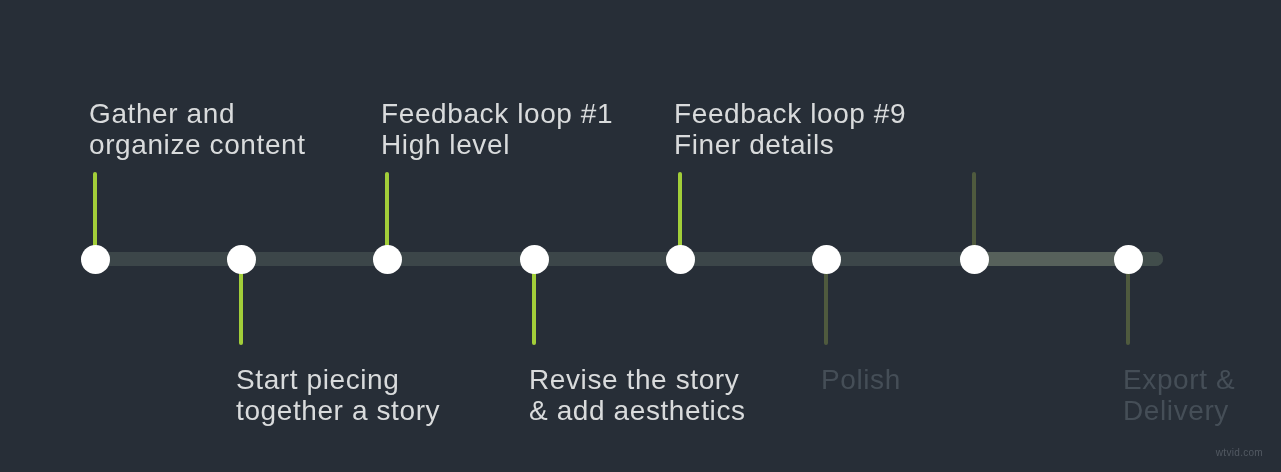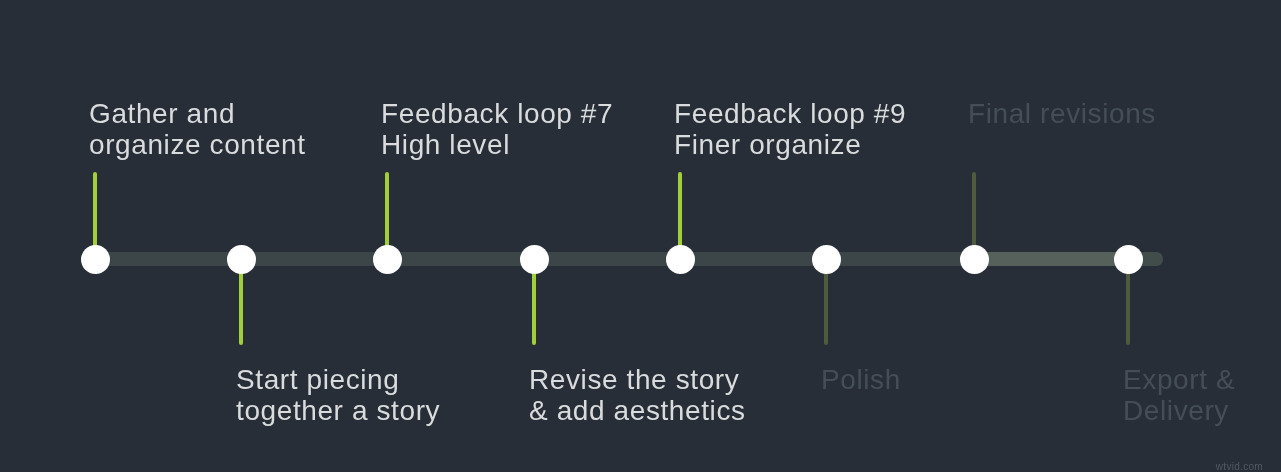--- a/index.html
+++ b/index.html
@@ -79,21 +79,21 @@
     color: var(--label, #d9dbdc);
     white-space: nowrap;
   }
   .milestone.above .label { top: 98px;  left: -6px; }
   .milestone.below .label { top: 364px; left: -5px; }
   .milestone.dimmed .label { color: var(--label-dim, #454e57); }
   
   .watermark {
     position: absolute;
     right: 18px;
-    bottom: 0;
+    bottom: 14px;
     font-size: 10px;
     letter-spacing: 0.3px;
     color: #525962;
   }
 </style>
 </head>
 <body>
 
 <div class="stage">
 
@@ -114,53 +114,52 @@
       <div class="milestone below active" style="--x: 241px;">
     <div class="label">
       <div>Start piecing</div>
       <div>together a story</div>
     </div>
     <div class="connector"></div>
     <div class="dot"></div>
   </div>
       <div class="milestone above active" style="--x: 387px;">
     <div class="label">
-      <div>Feedback loop #7</div>
+      <div>Feedback loop #1</div>
       <div>High level</div>
     </div>
     <div class="connector"></div>
     <div class="dot"></div>
   </div>
       <div class="milestone below active" style="--x: 534px;">
     <div class="label">
       <div>Revise the story</div>
       <div>&amp; add aesthetics</div>
     </div>
     <div class="connector"></div>
     <div class="dot"></div>
   </div>
       <div class="milestone above active" style="--x: 680px;">
     <div class="label">
       <div>Feedback loop #9</div>
-      <div>Finer organize</div>
+      <div>Finer details</div>
     </div>
     <div class="connector"></div>
     <div class="dot"></div>
   </div>
       <div class="milestone below dimmed" style="--x: 826px;">
     <div class="label">
       <div>Polish</div>
       <div></div>
     </div>
     <div class="connector"></div>
     <div class="dot"></div>
   </div>
       <div class="milestone above dimmed" style="--x: 974px;">
     <div class="label">
-      <div>Final revisions</div>
     </div>
     <div class="connector"></div>
     <div class="dot"></div>
   </div>
       <div class="milestone below dimmed" style="--x: 1128px;">
     <div class="label">
       <div>Export &amp;</div>
       <div>Delivery</div>
     </div>
     <div class="connector"></div>

